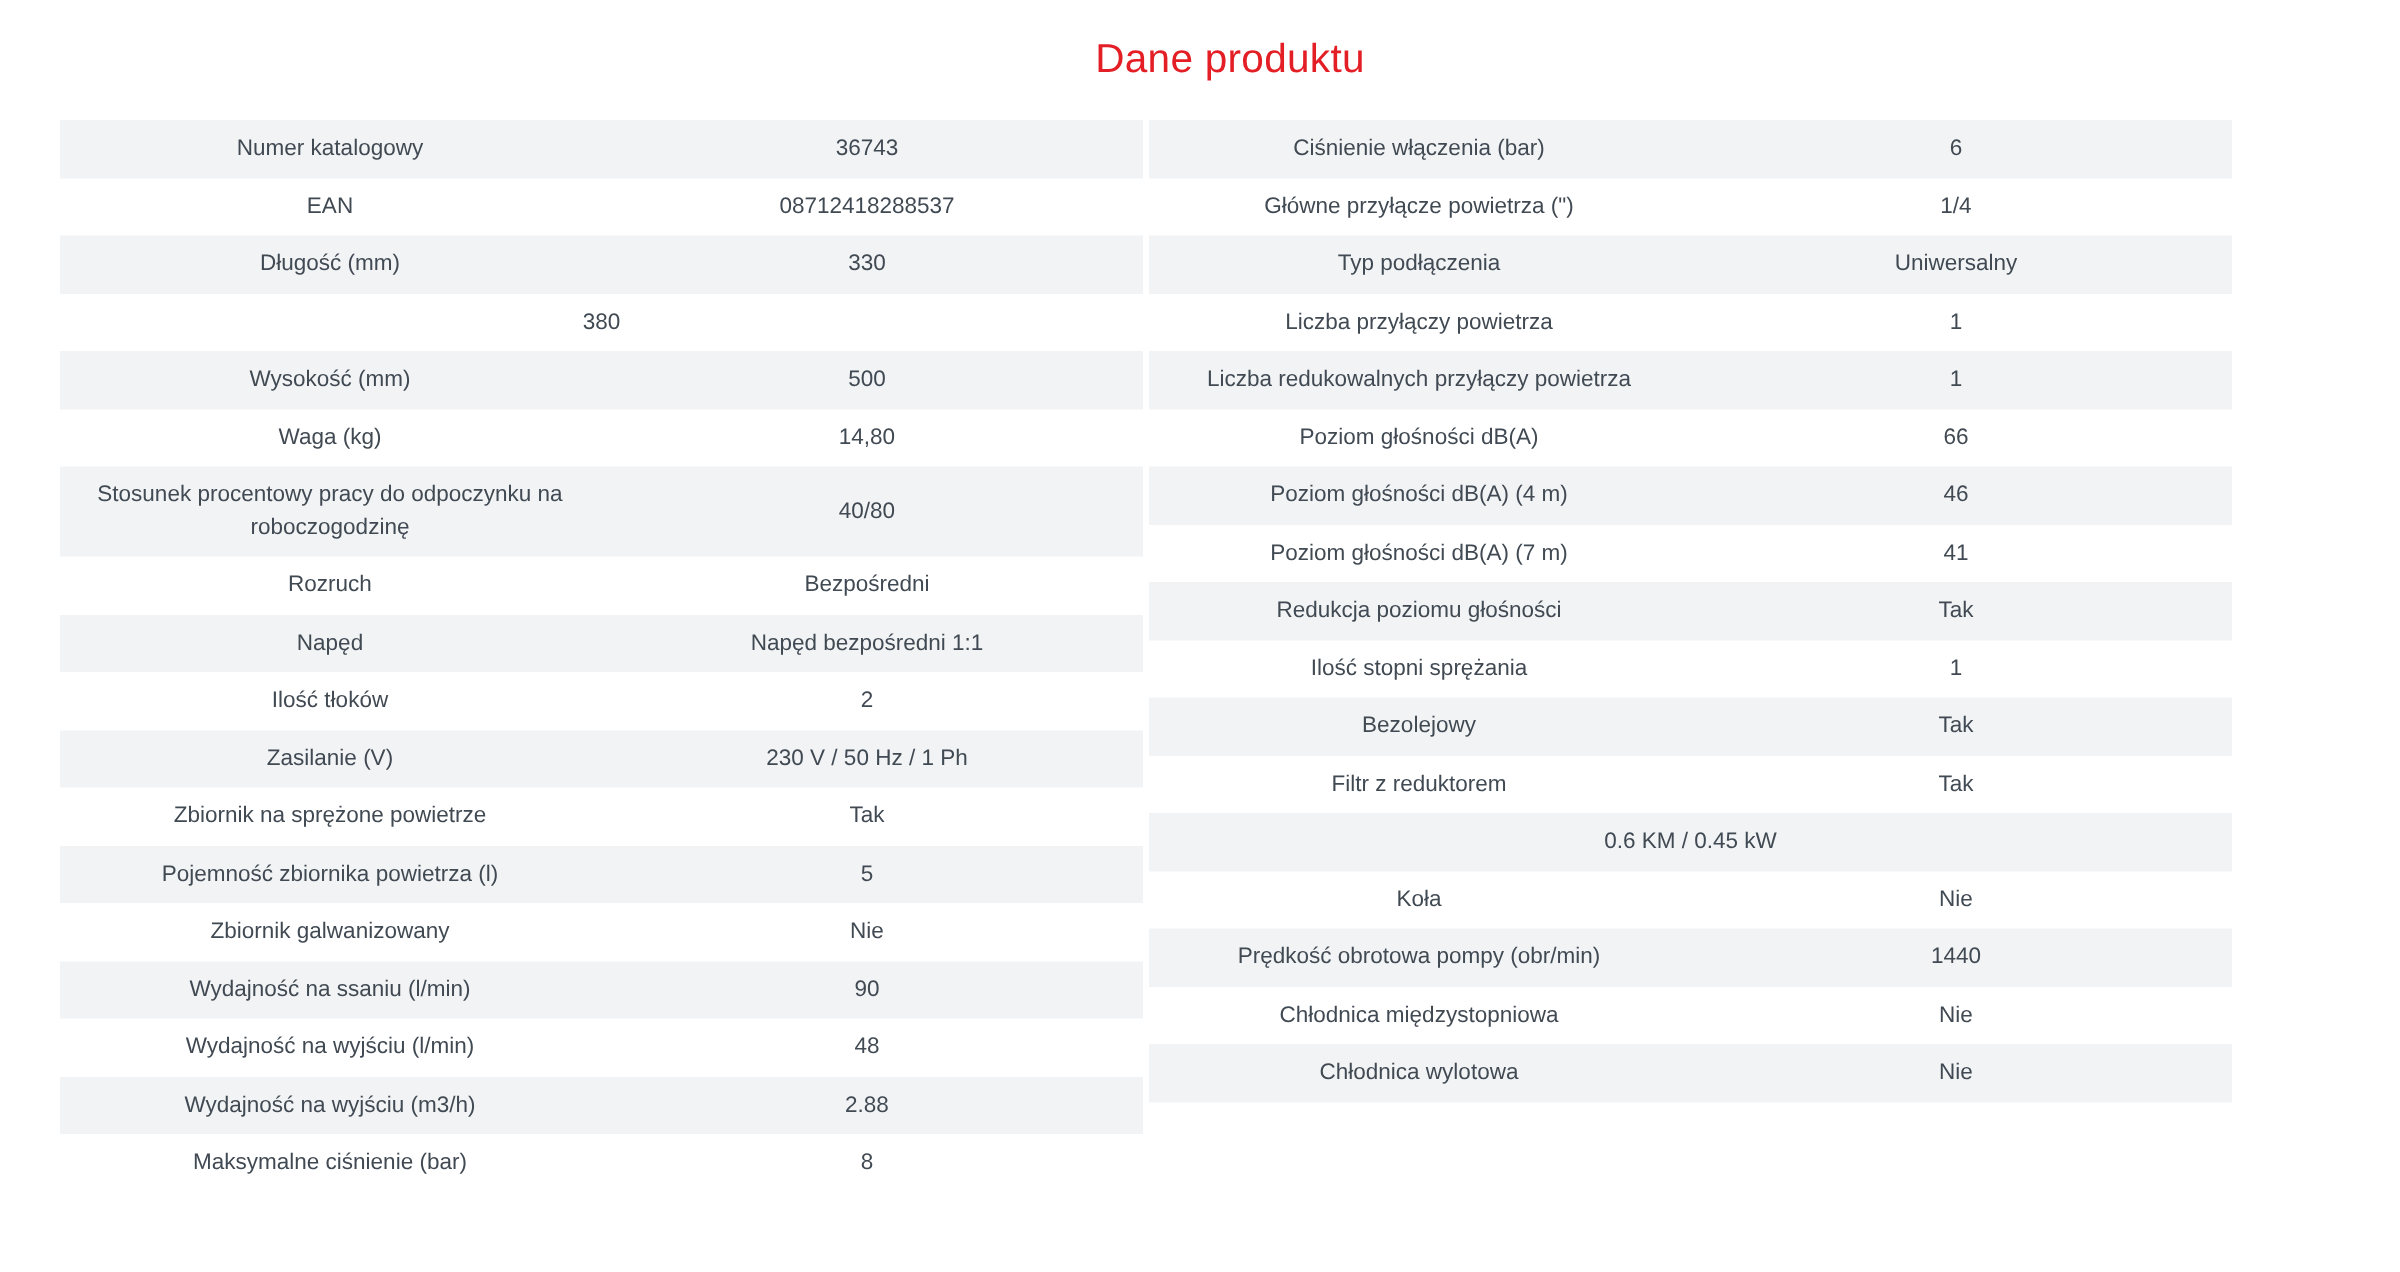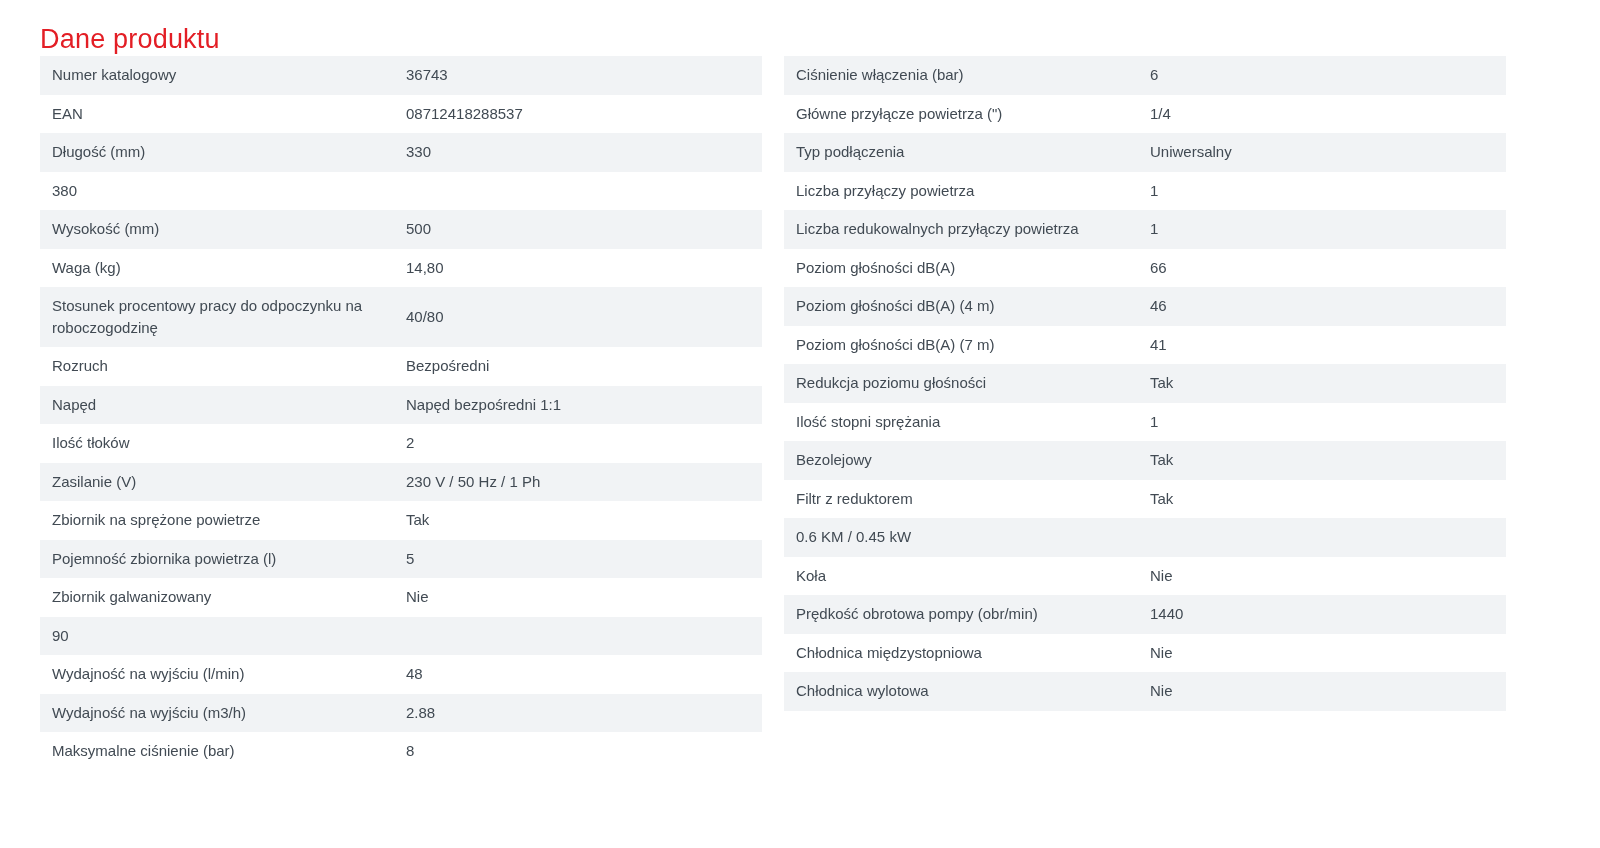--- a/index.html
+++ b/index.html
@@ -17,34 +17,36 @@
     font-family: "Liberation Sans", "DejaVu Sans", sans-serif;
     color: var(--text);
   }
   body {
     width: 1600px;
     height: 848px;
     overflow: hidden;
   }
   .page {
     padding: 20px 0 0 40px;
+    text-align: center;
   }
   .title {
     font-size: 27px;
     font-weight: 400;
     color: var(--accent);
     margin: 0;
     padding: 2px 0 0 0;
     letter-spacing: 0.2px;
     line-height: 34px;
   }
   .tables {
+    margin-top: 24px;
     display: flex;
     align-items: flex-start;
-    gap: 22px;
+    gap: 4px;
   }
   .spec-table {
     width: 722px;
     flex: 0 0 auto;
   }
   .spec-row {
     display: flex;
     align-items: center;
     min-height: 38.5px;
     padding: 0 12px;
@@ -137,20 +139,21 @@
     <div class="spec-label">Pojemność zbiornika powietrza (l)</div>
     <div class="spec-value">5</div>
   </div>
 
   <div class="spec-row">
     <div class="spec-label">Zbiornik galwanizowany</div>
     <div class="spec-value">Nie</div>
   </div>
 
   <div class="spec-row">
+    <div class="spec-label">Wydajność na ssaniu (l/min)</div>
     <div class="spec-value">90</div>
   </div>
 
   <div class="spec-row">
     <div class="spec-label">Wydajność na wyjściu (l/min)</div>
     <div class="spec-value">48</div>
   </div>
 
   <div class="spec-row">
     <div class="spec-label">Wydajność na wyjściu (m3/h)</div>

